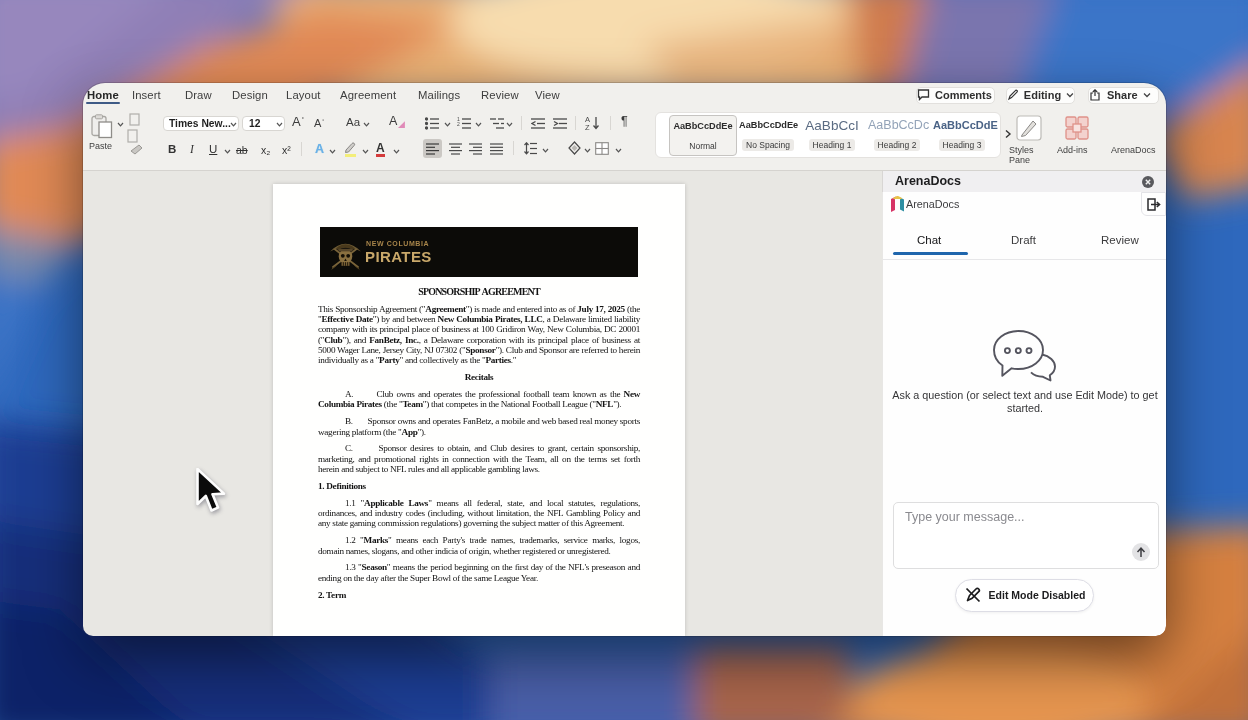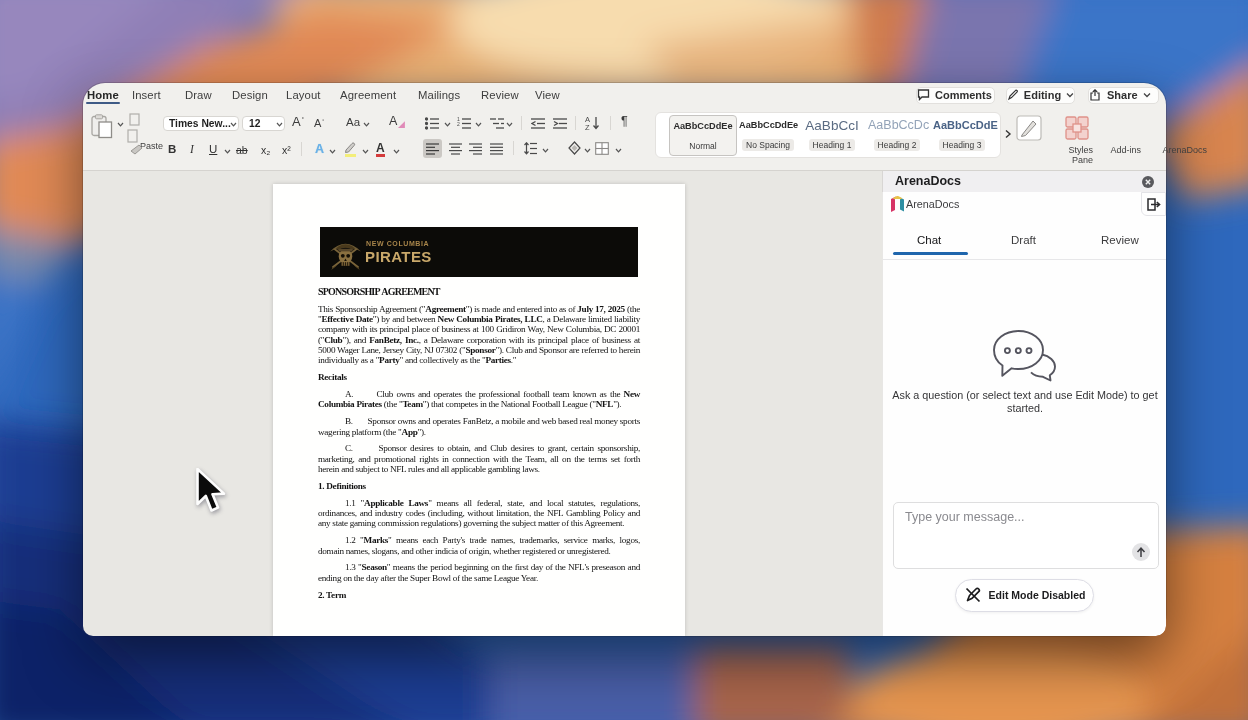--- a/index.html
+++ b/index.html
@@ -16,30 +16,30 @@
   #ribbon{position:absolute;left:0;top:30px;width:100%;height:58px;border-bottom:1px solid #d5d3cf;box-sizing:border-box;}
   .rtxt{position:absolute;color:#4a4a4a;}
   .whitebox{position:absolute;background:#fff;border:1px solid #d8d6d2;border-radius:4px;box-sizing:border-box;}
   .chev{position:absolute;width:7px;height:7px;}
   .vsep{position:absolute;width:1px;background:#d8d6d2;}
   
   #gallery{position:absolute;left:572px;top:-1px;width:346px;height:46px;background:#fff;border-radius:6px;border:1px solid #e4e2df;box-sizing:border-box;}
   .gcell{position:absolute;top:2px;height:40px;text-align:center;}
   .gmain{font-size:10px;color:#2b2b2b;line-height:17px;height:17px;margin-top:2px;white-space:nowrap;}
   .glabel{display:inline-block;font-size:8.5px;color:#3a3a3a;background:#eceae7;border-radius:3px;padding:1px 4px;margin-top:3px;white-space:nowrap;}
-  .riblabel{position:absolute;font-size:9px;color:#3f3f3f;text-align:right;line-height:9.5px;margin-left:44px;}
+  .riblabel{position:absolute;font-size:9px;color:#3f3f3f;text-align:left;line-height:9.5px;}
   
   #main{position:absolute;left:0;top:88px;width:1083px;height:465px;border-radius:0 0 10px 10px;overflow:hidden;}
   #docarea{position:absolute;left:0;top:0;width:799px;height:465px;background:#e8e7e3;}
   #page{position:absolute;left:190px;top:13px;width:412px;height:452px;background:#fffffe;box-shadow:0 0 4px rgba(0,0,0,.18);}
   
   #doc{position:absolute;left:45px;top:0;width:322px;font-family:"Liberation Serif",serif;font-size:9.2px;line-height:10.3px;letter-spacing:-0.3px;color:#131313;text-align:justify;}
   #doc p{margin:0 0 6.6px 0;}
   #doc .ind{text-indent:27px;}
-  .ctr{}
+  .ctr{text-align:center;}
   #banner{position:absolute;left:47px;top:42.5px;width:318px;height:50.5px;background:#0c0b08;}
   
   #sidebar{position:absolute;left:799px;top:0;width:284px;height:465px;}
   #sbhead{position:absolute;left:0;top:0;width:284px;height:20.5px;background:#f0eff1;border-left:1px solid #d8d6d4;box-sizing:border-box;}
   #sbhead .t{position:absolute;left:12px;top:3px;font-size:12.5px;font-weight:bold;color:#1d1d1f;}
   #sbwhite{position:absolute;left:0;top:20.5px;width:284px;height:444.5px;background:#fefefe;border-radius:0 0 10px 0;border-left:1px solid #e8e7e5;box-sizing:border-box;}
   #sbtabs{position:absolute;left:0;top:37px;width:284px;height:31px;border-bottom:1px solid #e7e7e9;box-sizing:border-box;}
   .sbtab{position:absolute;top:5px;font-size:11.5px;color:#3c3c3e;}
   #chatline{position:absolute;left:10px;top:23.5px;width:75px;height:3.2px;background:#1f66ad;border-radius:2px;}
   #sbinput{position:absolute;left:10px;top:310.5px;width:266px;height:67px;border:1px solid #dededf;border-radius:5px;box-sizing:border-box;background:#fff;}

